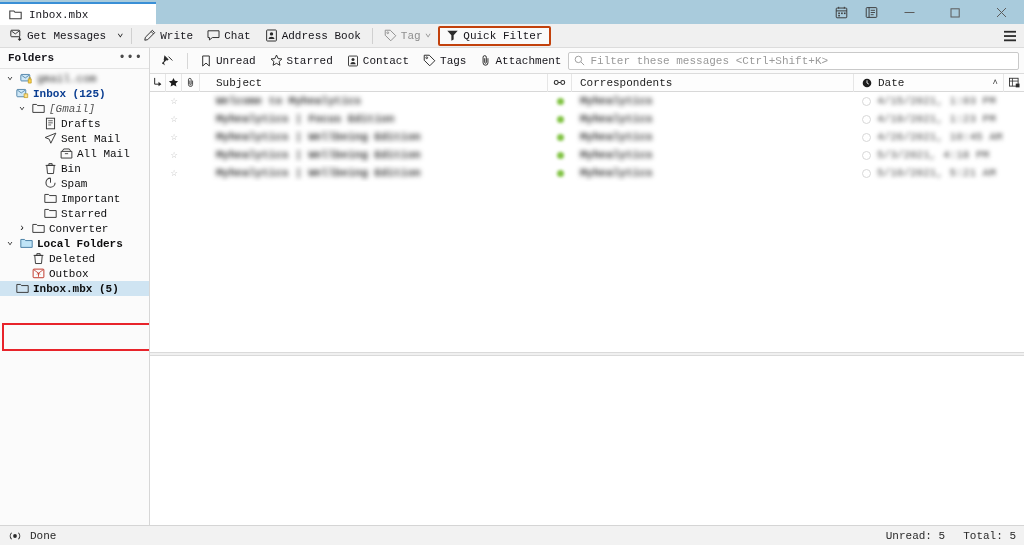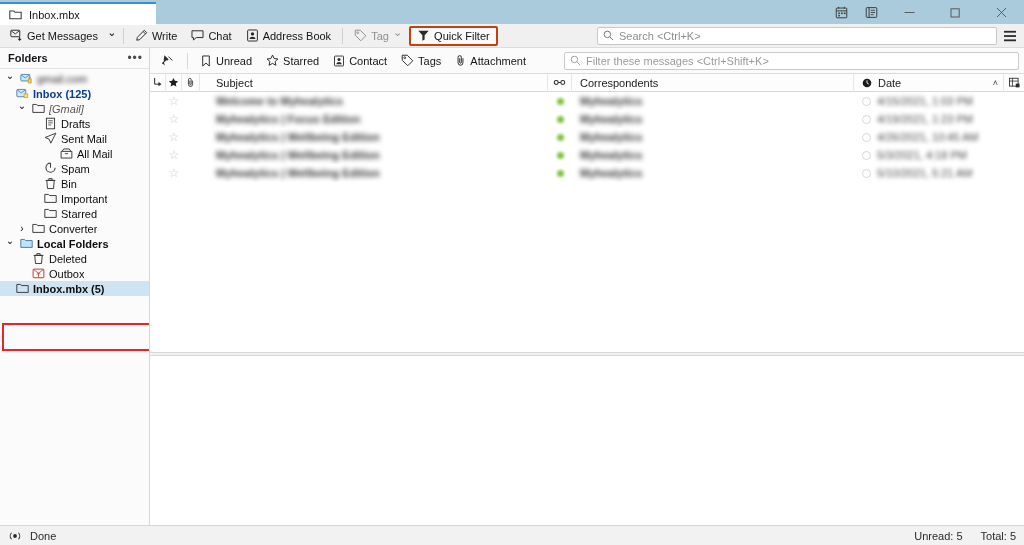--- a/index.html
+++ b/index.html
@@ -4,21 +4,21 @@
 <style>
   * { box-sizing: border-box; margin: 0; padding: 0; }
   html, body {
     width: 1024px; height: 545px;
     font-family: "Liberation Sans", sans-serif;
     font-size: 11px;
     background: #ffffff;
     overflow: hidden;
     color: #0c0c0d;
   }
-  #app { width: 1024px; height: 545px; display: flex; flex-direction: column; }
+  #app { width: 1024px; height: 545px; display: flex; flex-direction: column; font-family: Liberation Mono, monospace; }
 
   
   .titlebar {
     height: 24px; background: #a9cbdc; display: flex; align-items: flex-end;
     position: relative; flex: 0 0 24px;
   }
   .tabstrip { display: flex; align-items: flex-end; height: 24px; }
   .tab {
     height: 23px; min-width: 156px; background: #ffffff; display: flex; align-items: center;
     padding: 0 10px 0 9px; gap: 7px; border-top: 2px solid #3a8fd6;
@@ -261,29 +261,20 @@
     <div class="tb-btn pressed">
       <span>
         <svg width="13" height="13" viewBox="0 0 16 16">
             <path d="M1.6 2h12.8l-5 5.6v5.2l-2.8 1.6V7.6z" fill="#2b2b2b"></path>
           </svg>
       </span>
       <span>Quick Filter</span>
     </div>
 
     <div class="searchwrap">
-      <div class="search-box">
-        <span>
-          <svg width="11" height="11" viewBox="0 0 14 14">
-              <circle cx="5.6" cy="5.6" r="4.1" fill="none" stroke="#6f6f6f" stroke-width="1.2"></circle>
-              <path d="M8.8 8.8l4.1 4.1" stroke="#6f6f6f" stroke-width="1.2"></path>
-            </svg>
-        </span>
-        <span class="ph">Search &lt;Ctrl+K&gt;</span>
-      </div>
       <div class="hamburger">
         <svg width="14" height="12" viewBox="0 0 16 14">
             <rect x="1" y="1" width="14" height="2.1" fill="#2b2b2b"></rect>
             <rect x="1" y="6" width="14" height="2.1" fill="#2b2b2b"></rect>
             <rect x="1" y="11" width="14" height="2.1" fill="#2b2b2b"></rect>
           </svg>
       </div>
     </div>
   </div>
 
@@ -354,35 +345,35 @@
                 <path d="M2.6 5.4l2-3h6.8l2 3" fill="none" stroke="#3b3b3b" stroke-width="1.2"></path>
                 <path d="M6 8.2h4" stroke="#3b3b3b" stroke-width="1.1"></path>
               </svg>
             </span>
             <span class="flabel">All Mail</span>
           </div>
           <div class="row" style="padding-left: 28px;">
             <span class="twisty" style="font-size: 10px;"></span>
             <span class="ficon">
               <svg width="13" height="13" viewBox="0 0 16 16">
+                <path d="M3.4 4.2h9.2l-.9 10H4.3z" fill="none" stroke="#3b3b3b" stroke-width="1.2"></path>
+                <path d="M2 4.2h12M6 2h4v2.2H6z" fill="none" stroke="#3b3b3b" stroke-width="1.2"></path>
+              </svg>
+            </span>
+            <span class="flabel">Bin</span>
+          </div>
+          <div class="row" style="padding-left: 28px;">
+            <span class="twisty" style="font-size: 10px;"></span>
+            <span class="ficon">
+              <svg width="13" height="13" viewBox="0 0 16 16">
                 <path d="M8 1.4a5.6 5.6 0 105.6 5.6" fill="none" stroke="#3b3b3b" stroke-width="1.3"></path>
                 <path d="M8 1.4v5.6" stroke="#3b3b3b" stroke-width="1.3"></path>
               </svg>
             </span>
             <span class="flabel">Spam</span>
-          </div>
-          <div class="row" style="padding-left: 28px;">
-            <span class="twisty" style="font-size: 10px;"></span>
-            <span class="ficon">
-              <svg width="13" height="13" viewBox="0 0 16 16">
-                <path d="M3.4 4.2h9.2l-.9 10H4.3z" fill="none" stroke="#3b3b3b" stroke-width="1.2"></path>
-                <path d="M2 4.2h12M6 2h4v2.2H6z" fill="none" stroke="#3b3b3b" stroke-width="1.2"></path>
-              </svg>
-            </span>
-            <span class="flabel">Bin</span>
           </div>
           <div class="row" style="padding-left: 28px;">
             <span class="twisty" style="font-size: 10px;"></span>
             <span class="ficon">
               <svg width="13" height="13" viewBox="0 0 16 16">
                 <path d="M1 3h4.6l1.2 1.4H15v8.4H1z" fill="none" stroke="#3b3b3b" stroke-width="1.2"></path>
               </svg>
             </span>
             <span class="flabel">Important</span>
           </div>

